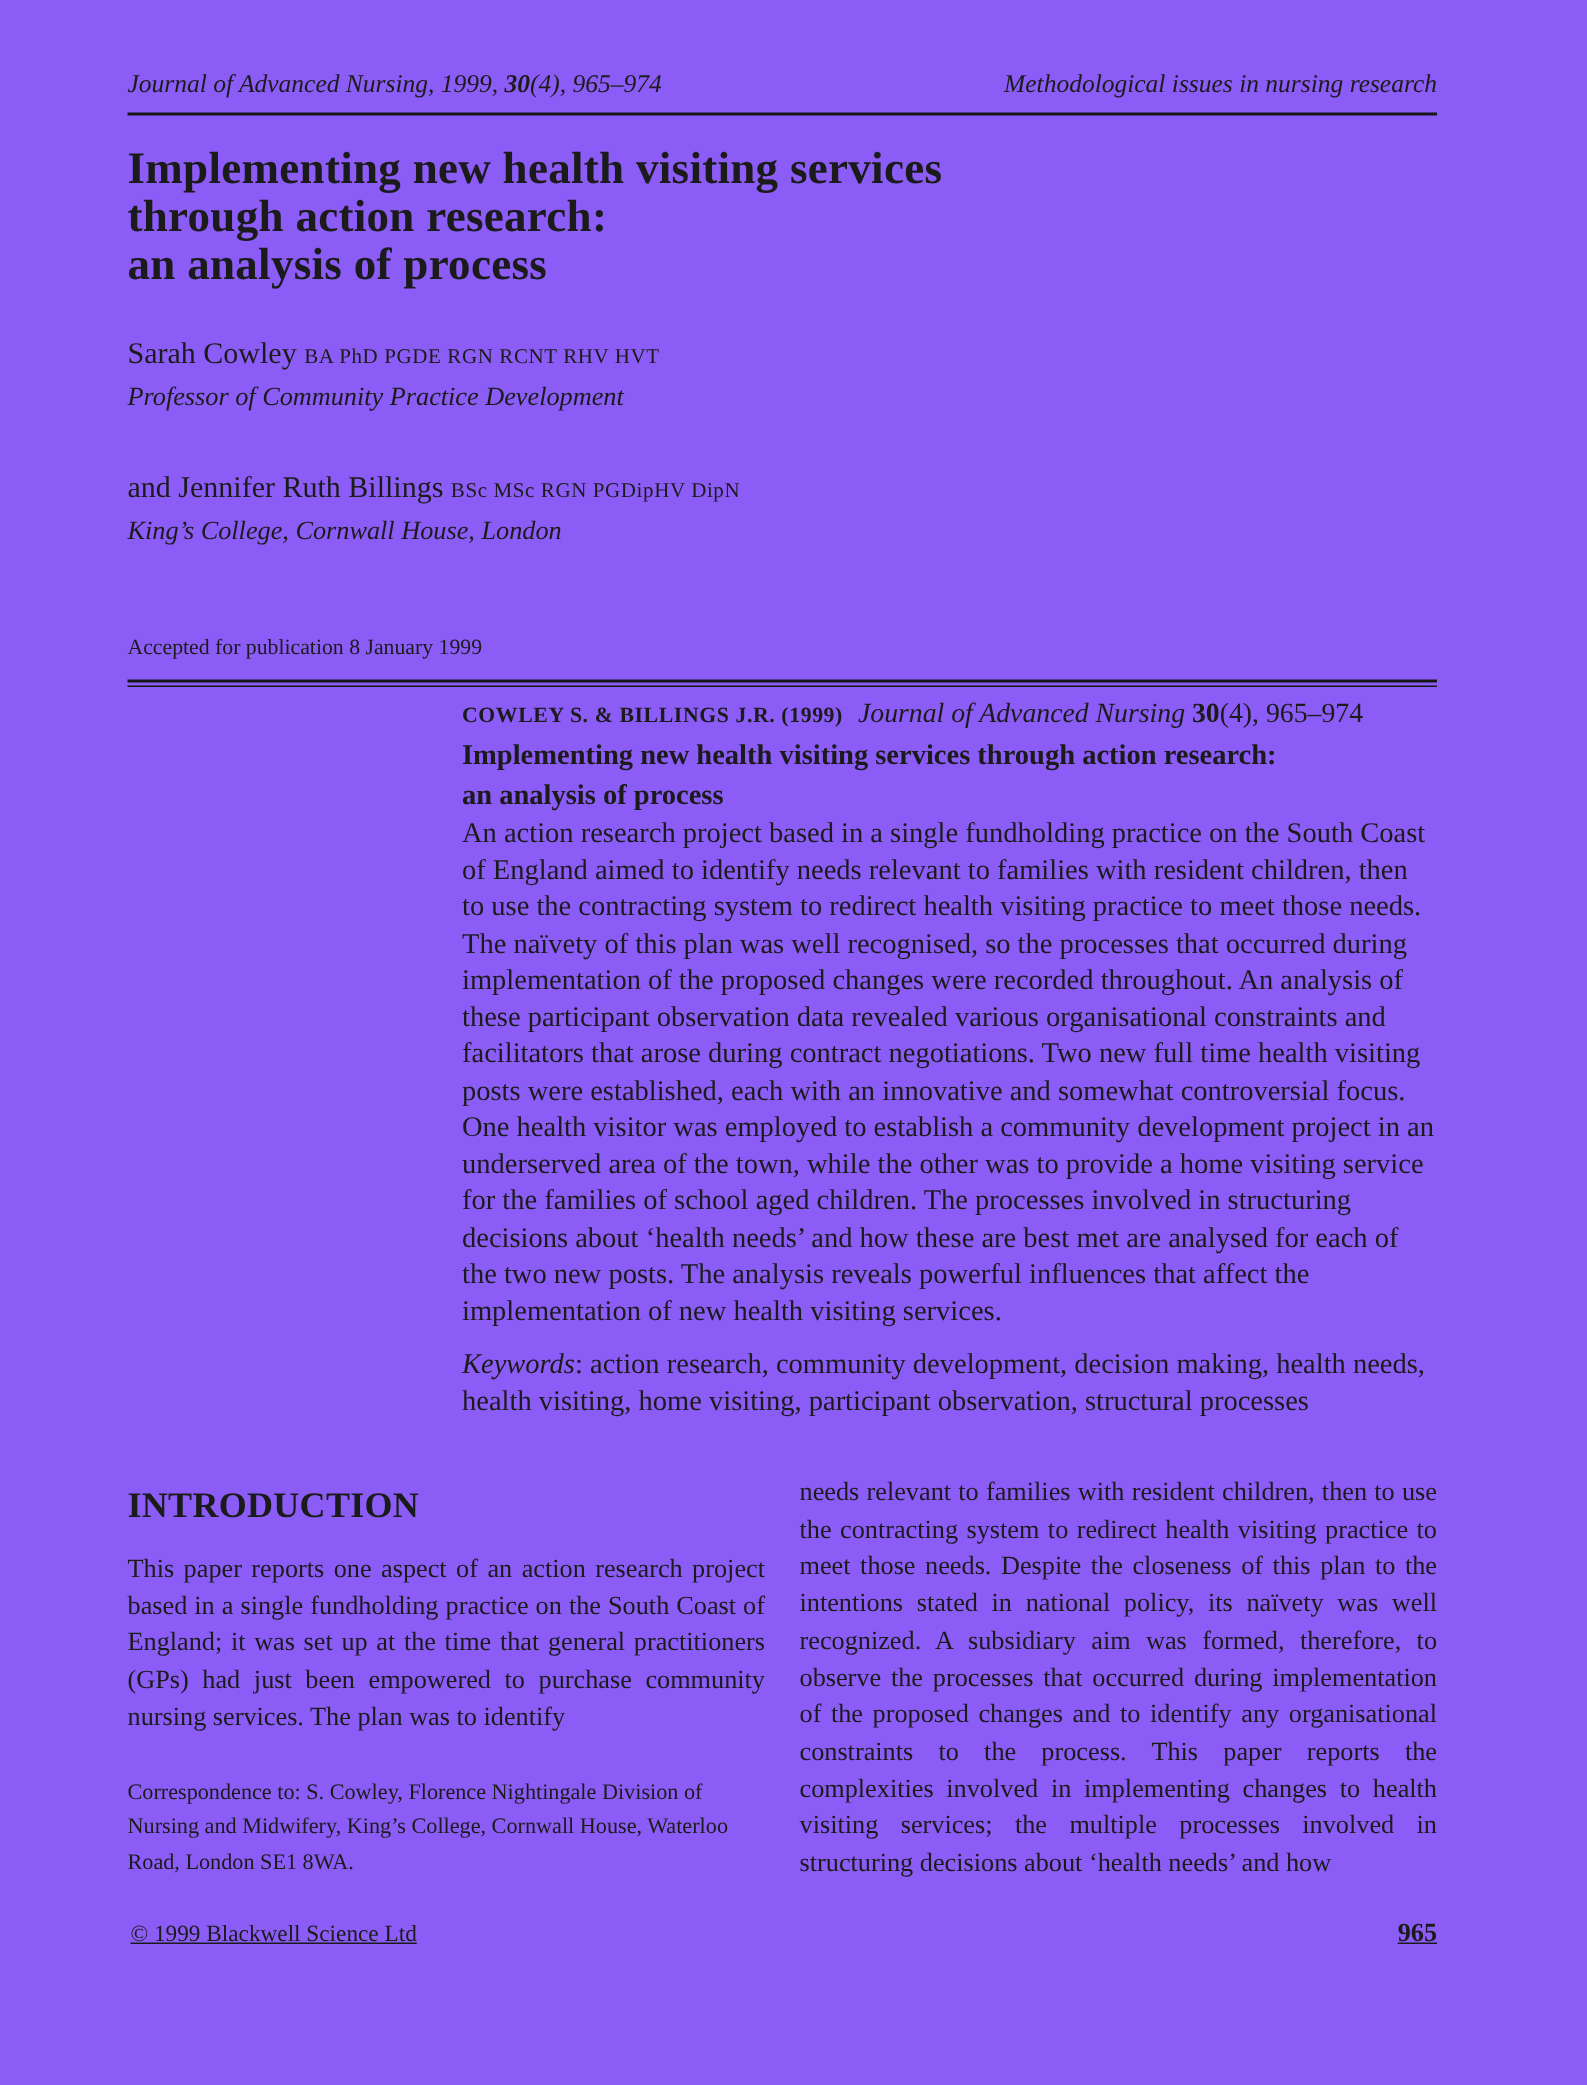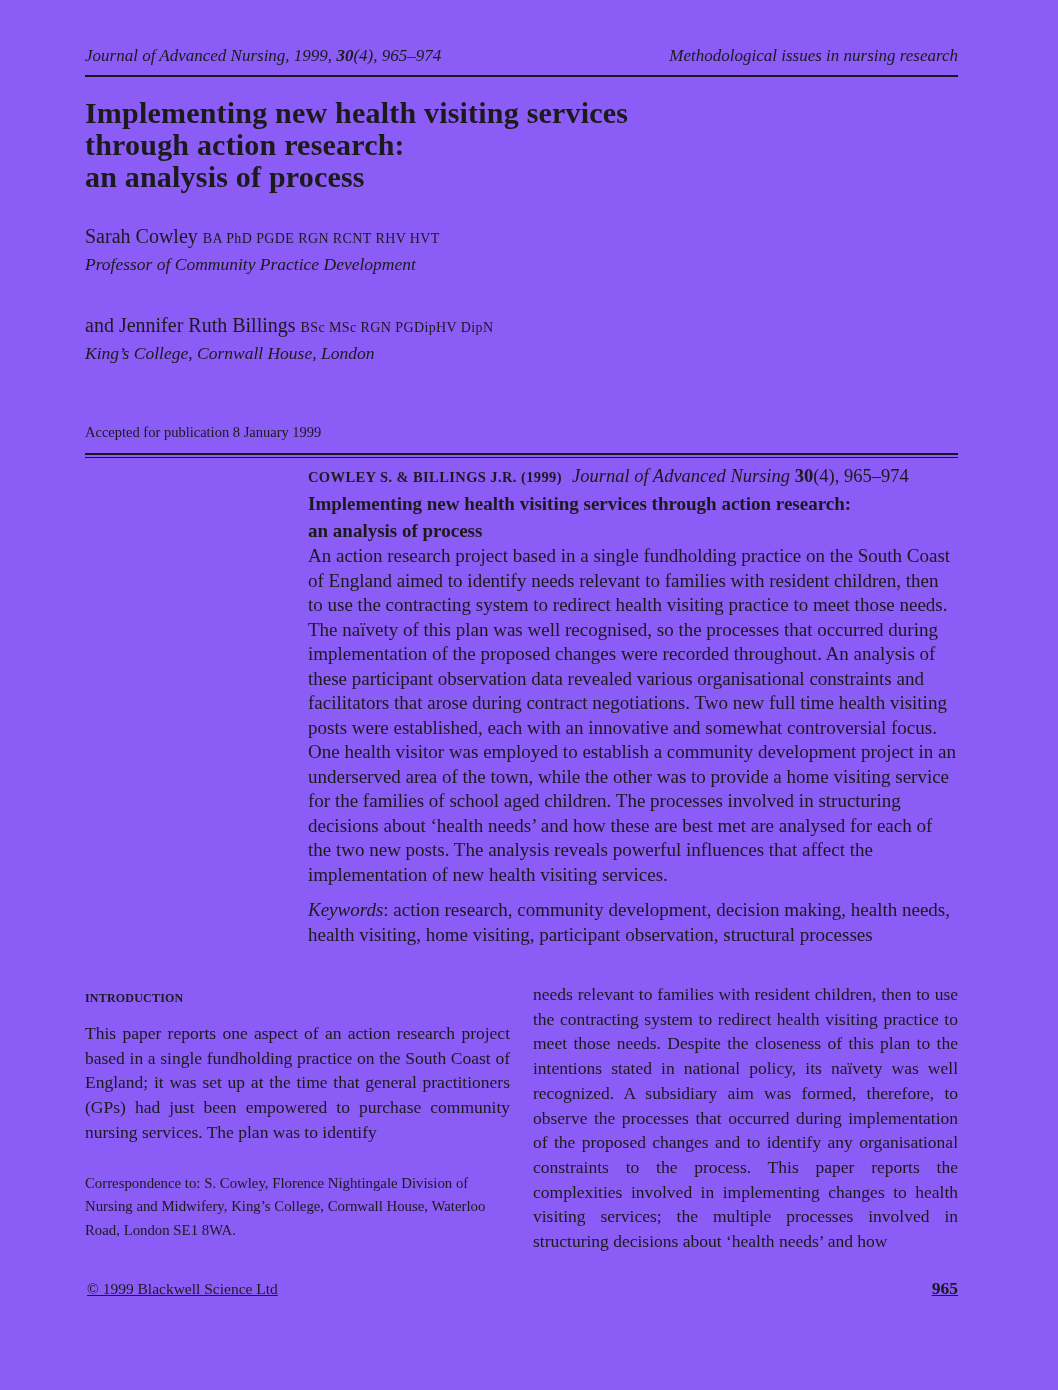--- a/index.html
+++ b/index.html
@@ -55,21 +55,21 @@
   .cite-journal{font-style:italic;}
   .abs-title{margin:1px 0 0 0;font-size:19px;font-weight:bold;line-height:26.5px;}
   .abs-body{margin:0;font-size:19px;line-height:24.5px;}
   .keywords{margin:11px 0 0 0;font-size:19px;line-height:24.5px;}
 
   
   .columns{display:flex;gap:23px;margin-top:44px;}
   .col-left{width:425px;}
   .col-right{width:425px;margin-top:-9px;}
   .intro-heading{
-    margin:0 0 15px 0;font-size:12px;font-weight:bold;letter-spacing:.2px;
+    margin:0 0 15px 0;font-size:24px;font-weight:bold;letter-spacing:.2px;
   }
   .body-par{
     margin:0;font-size:17.5px;line-height:24.7px;
     text-align:justify;
   }
   .correspondence{
     margin:27px 0 0 0;
     font-size:14.8px;line-height:23.5px;
   }
 

